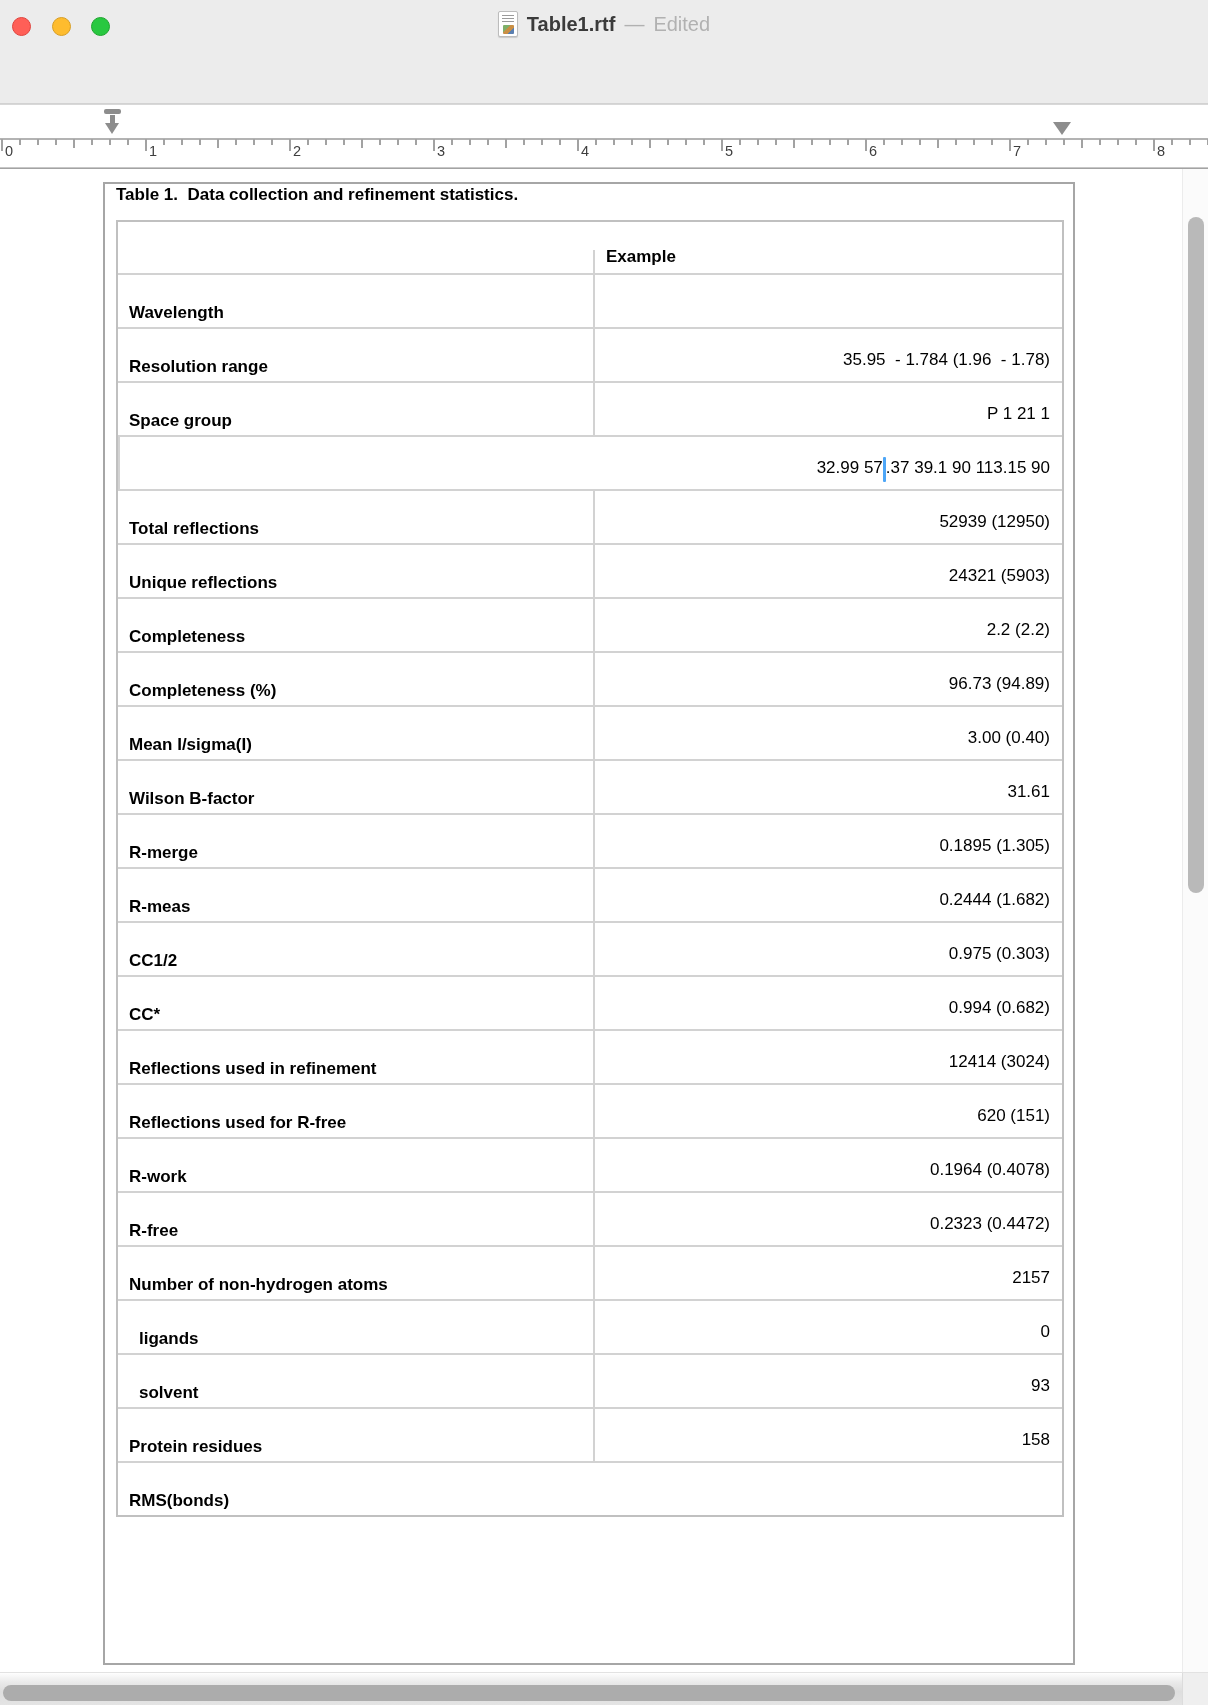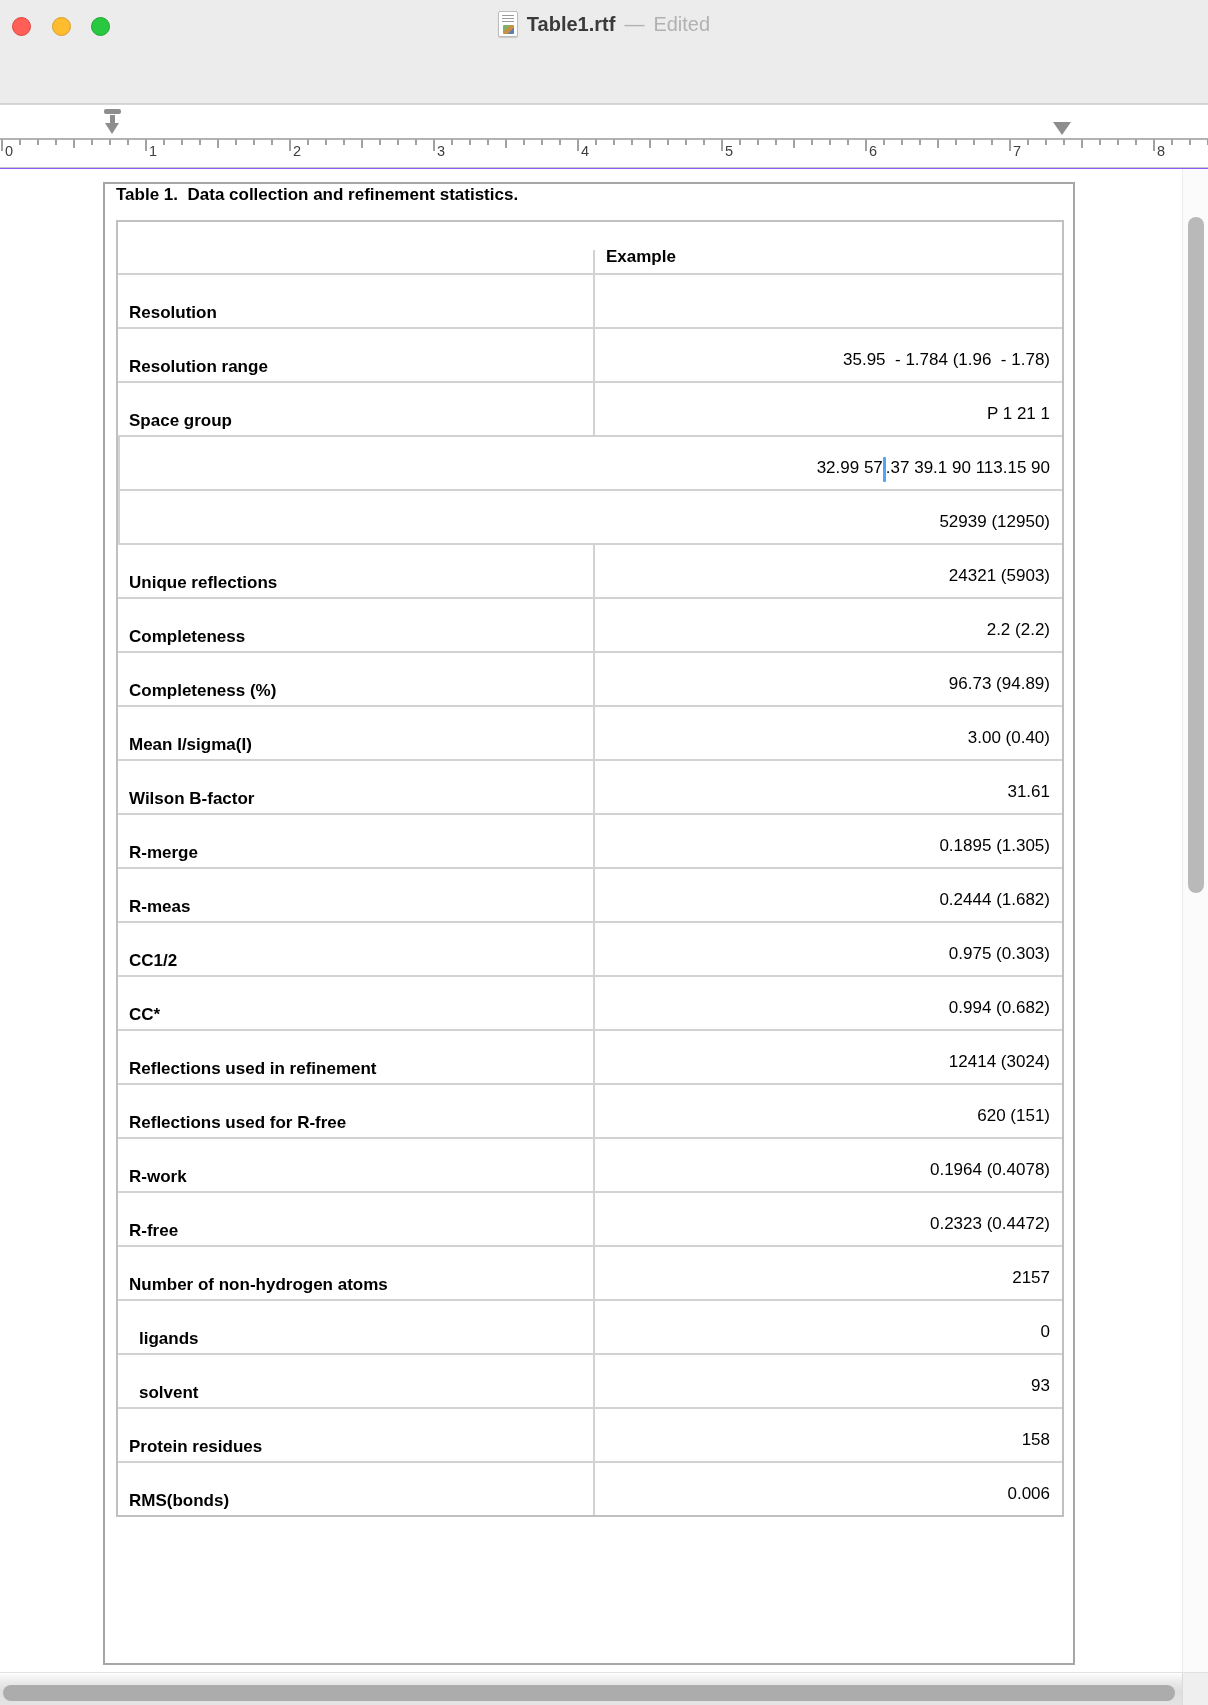--- a/index.html
+++ b/index.html
@@ -1,19 +1,19 @@
 <!DOCTYPE html>
 <html><head>
 <meta charset="utf-8">
 <style>
   * { margin:0; padding:0; box-sizing:border-box; }
   html,body { background:#fff; }
   #app {
     position:relative; width:1208px; height:1705px; overflow:hidden;
-    font-family:"Liberation Sans","DejaVu Sans",sans-serif; background:#8b5cf6;
+    font-family:"Liberation Sans","DejaVu Sans",sans-serif; background:#a3a3a3;
   }
   
   .titlebar { position:absolute; left:0; top:0; width:1208px; height:48px; background:#ececec; }
   .traffic { position:absolute; top:17px; width:19px; height:19px; border-radius:50%; }
   .t-red   { left:12px; background:#ff5f57; border:1px solid #e0443e; }
   .t-yel   { left:52px; background:#febc2e; border:1px solid #d89e24; }
   .t-grn   { left:91px; background:#28c840; border:1px solid #1fa62f; }
   .title-group { position:absolute; left:0; right:0; top:0; height:48px;
     display:flex; align-items:center; justify-content:center; gap:9px; }
   .doc-icon { width:20px; height:26px; background:#fff; border:1px solid #bcbcbc; border-radius:2px;
@@ -319,35 +319,36 @@
   <div class="content">
     <div class="outer-frame">
       <div class="table-caption">Table 1.  Data collection and refinement statistics.</div>
       <div class="stats-table">
         <div class="thead-row">
           <div class="tlabel"></div>
           <div class="tvalue">Example</div>
         </div>
         <div id="table-body">
             <div class="trow">
-              <div class="tlabel">Resolution</div>
+              <div class="tlabel">Wavelength</div>
               <div class="tvalue"></div>
             </div>
             <div class="trow">
               <div class="tlabel">Resolution range</div>
               <div class="tvalue">35.95  - 1.784 (1.96  - 1.78)</div>
             </div>
             <div class="trow">
               <div class="tlabel">Space group</div>
               <div class="tvalue">P 1 21 1</div>
             </div>
             <div class="trow">
               <div class="tvalue"><span>32.99 57</span><span class="caret"></span><span>.37 39.1 90 113.15 90</span></div>
             </div>
             <div class="trow">
+              <div class="tlabel">Total reflections</div>
               <div class="tvalue">52939 (12950)</div>
             </div>
             <div class="trow">
               <div class="tlabel">Unique reflections</div>
               <div class="tvalue">24321 (5903)</div>
             </div>
             <div class="trow">
               <div class="tlabel">Completeness</div>
               <div class="tvalue">2.2 (2.2)</div>
             </div>
@@ -406,21 +407,20 @@
             <div class="trow">
               <div class="tlabel indent">solvent</div>
               <div class="tvalue">93</div>
             </div>
             <div class="trow">
               <div class="tlabel">Protein residues</div>
               <div class="tvalue">158</div>
             </div>
             <div class="trow">
               <div class="tlabel">RMS(bonds)</div>
-              <div class="tvalue">0.006</div>
             </div>
           </div>
       </div>
     </div>
 
     <div class="vscroll-track">
       <div class="vscroll-thumb"></div>
     </div>
   </div>
 

